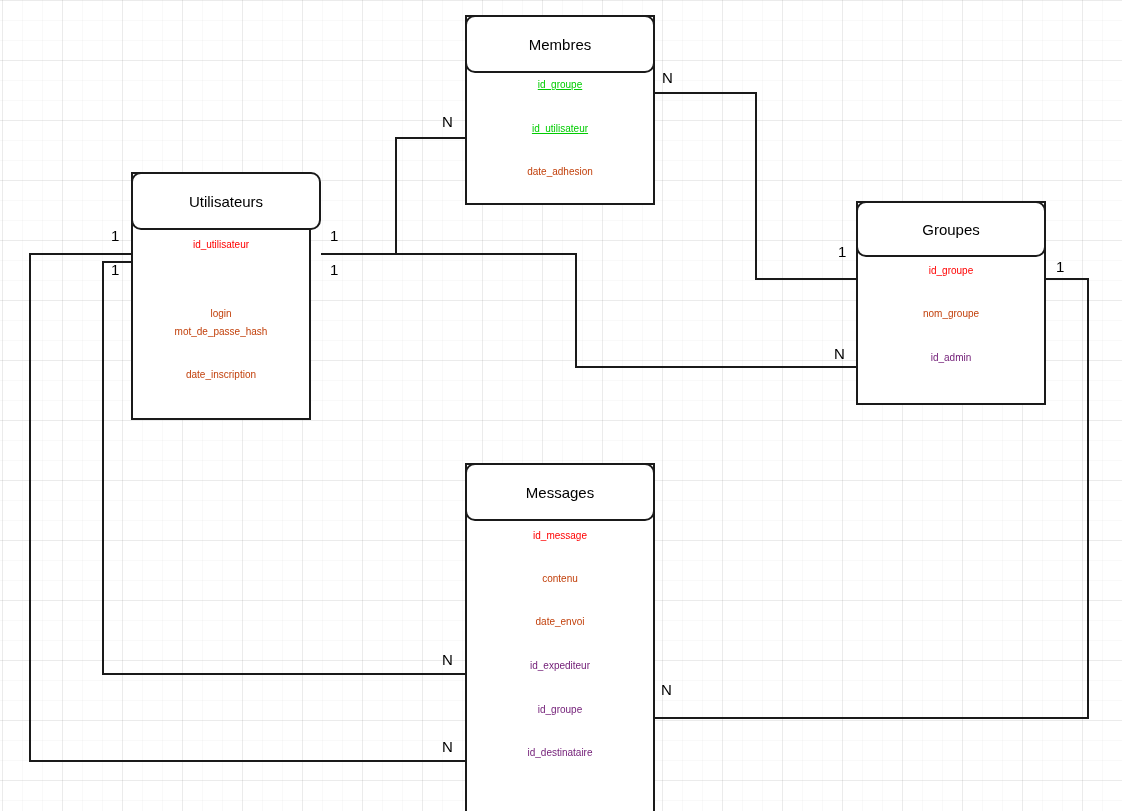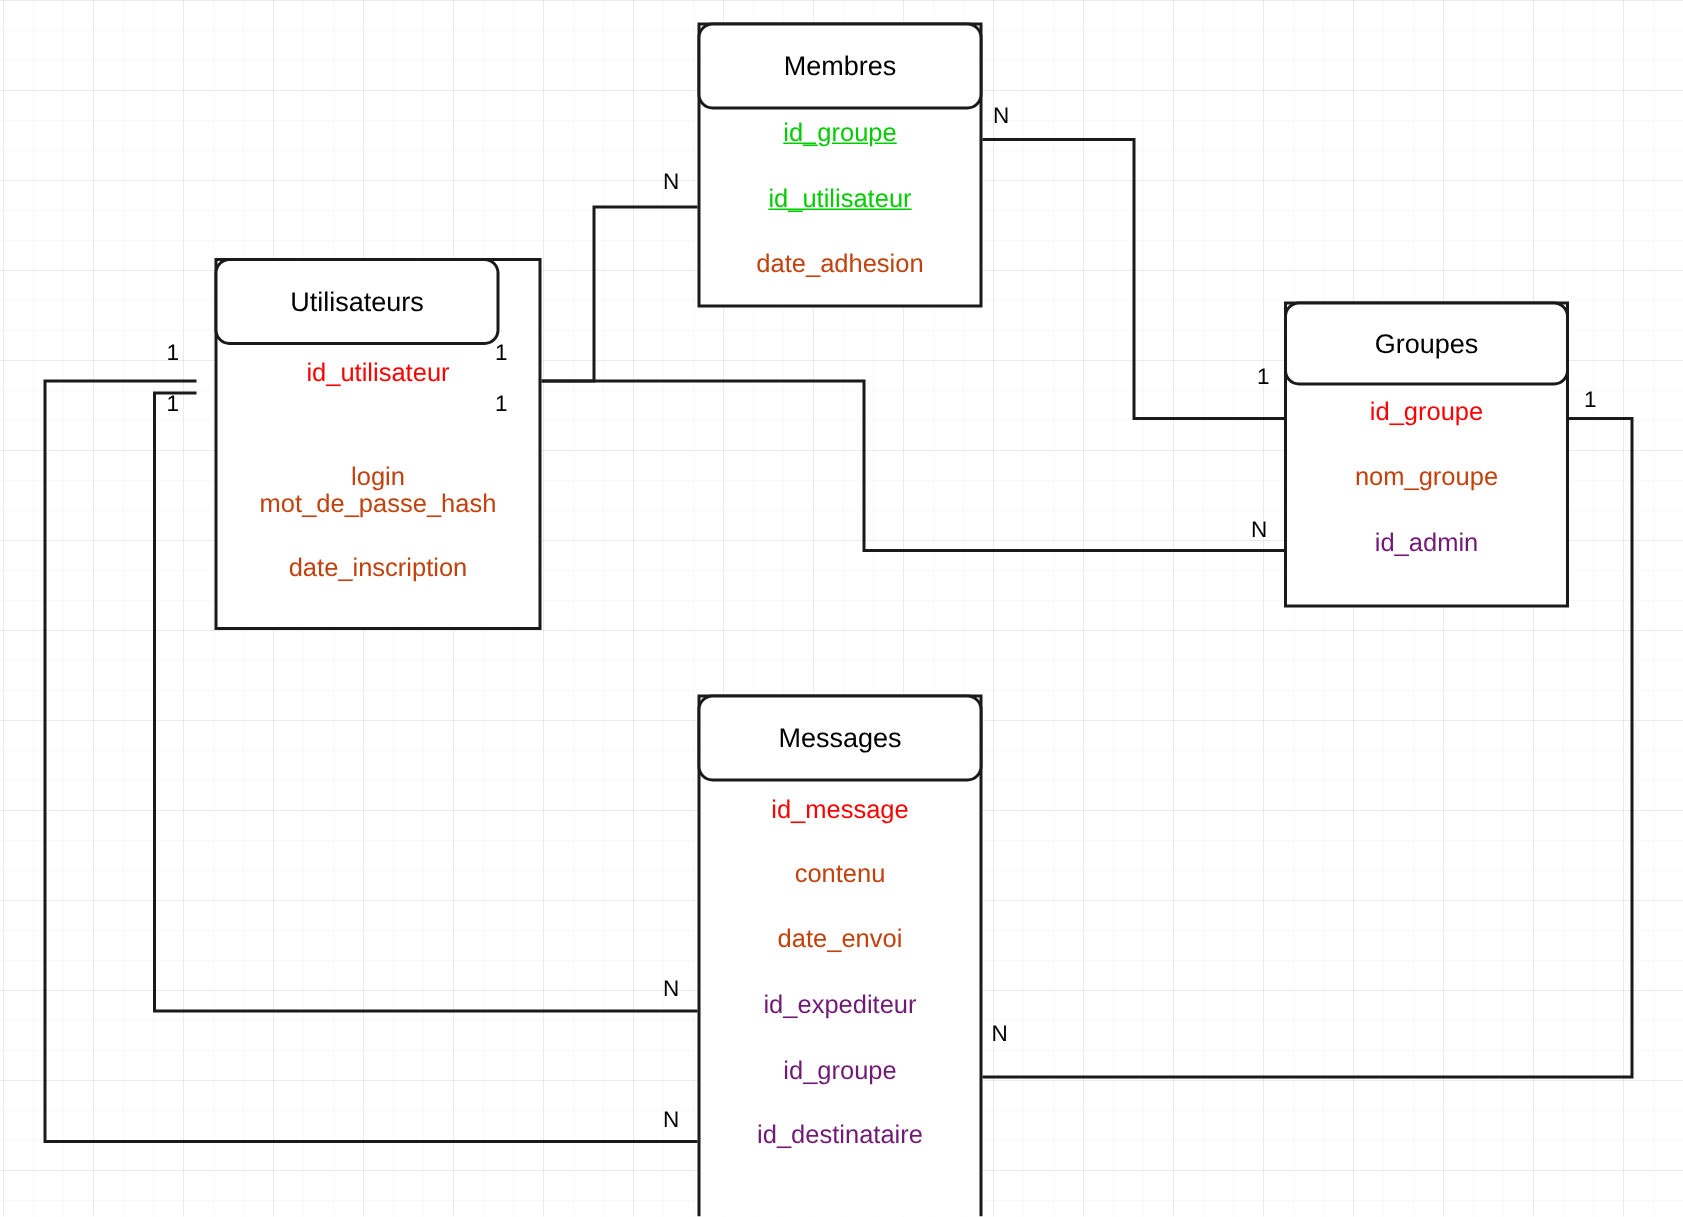--- a/index.html
+++ b/index.html
@@ -44,36 +44,36 @@
     box-sizing: border-box;
     border: 2px solid #1a1a1a;
     border-radius: 10px;
     background: #ffffff;
     position: absolute;
     left: -2px;
     top: -2px;
     display: flex;
     align-items: center;
     justify-content: center;
-    font-size: 18px;
+    font-size: 15px;
     color: #000000;
   }
   .entity .fields {
     position: absolute;
     left: 0;
     right: 0;
     top: 0;
     bottom: 0;
   }
   .entity .fld {
     position: absolute;
     left: 0;
     right: 0;
     text-align: center;
-    font-size: 17px;
+    font-size: 10px;
     white-space: nowrap;
   }
   .fld.pk   { color: #ff0000; }
   .fld.fk   { color: #701a75; }
   .fld.norm { color: #c2410c; }
   .fld.pkfk { color: #00cc00; text-decoration: underline; }
   .card {
     position: absolute;
     font-size: 15px;
     color: #000000;
@@ -106,21 +106,21 @@
     <div class="hdr" style="width: 190px; height: 58px;">
       <span>Membres</span>
     </div>
     <div class="fields">
       <div class="fld pkfk" style="top: 62px;">id_groupe</div>
       <div class="fld pkfk" style="top: 106px;">id_utilisateur</div>
       <div class="fld norm" style="top: 149px;">date_adhesion</div>
     </div>
   </div>
 
-  <div class="entity" style="left: 143px; top: 172px; width: 218px; height: 248px;">
+  <div class="entity" style="left: 131px; top: 172px; width: 180px; height: 248px;">
     <div class="hdr" style="width: 190px; height: 58px;">
       <span>Utilisateurs</span>
     </div>
     <div class="fields">
       <div class="fld pk" style="top: 65px;">id_utilisateur</div>
       <div class="fld norm" style="top: 108px; margin-top: 26px;">login</div>
       <div class="fld norm" style="top: 152px;">mot_de_passe_hash</div>
       <div class="fld norm" style="top: 195px;">date_inscription</div>
     </div>
   </div>

